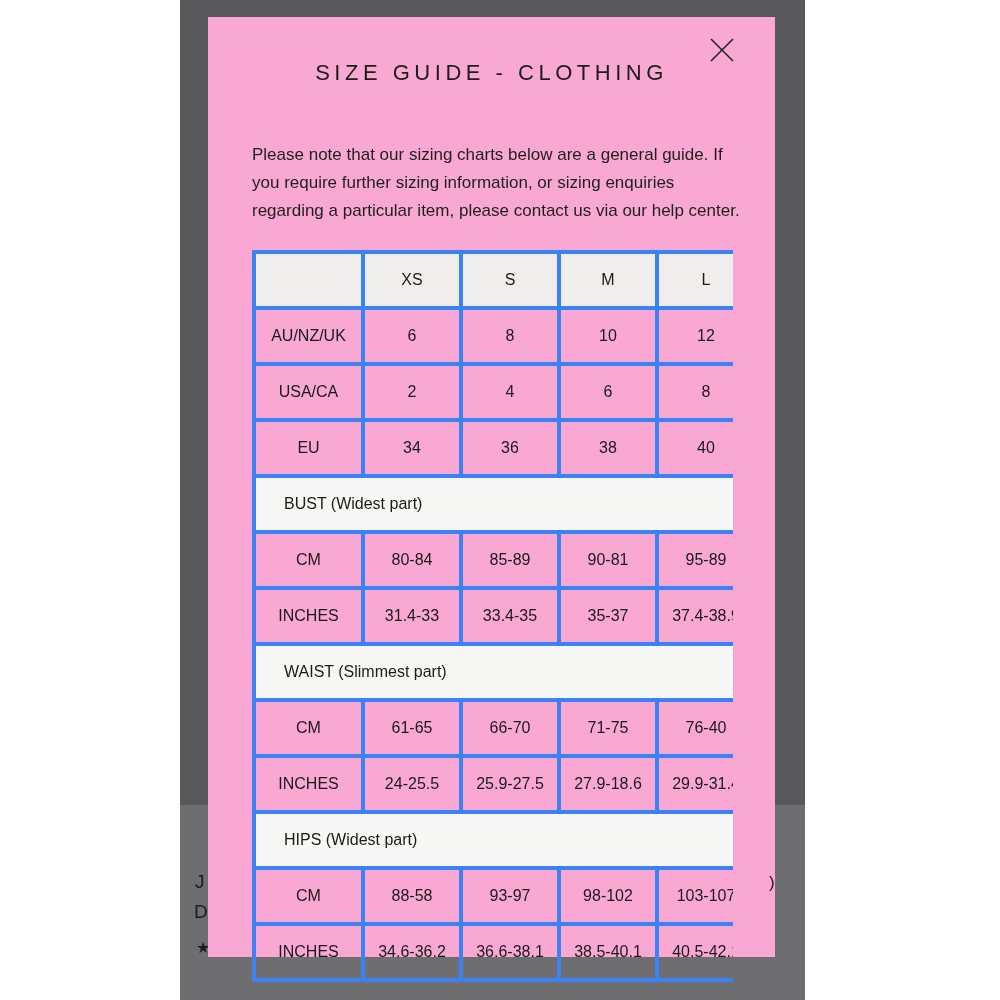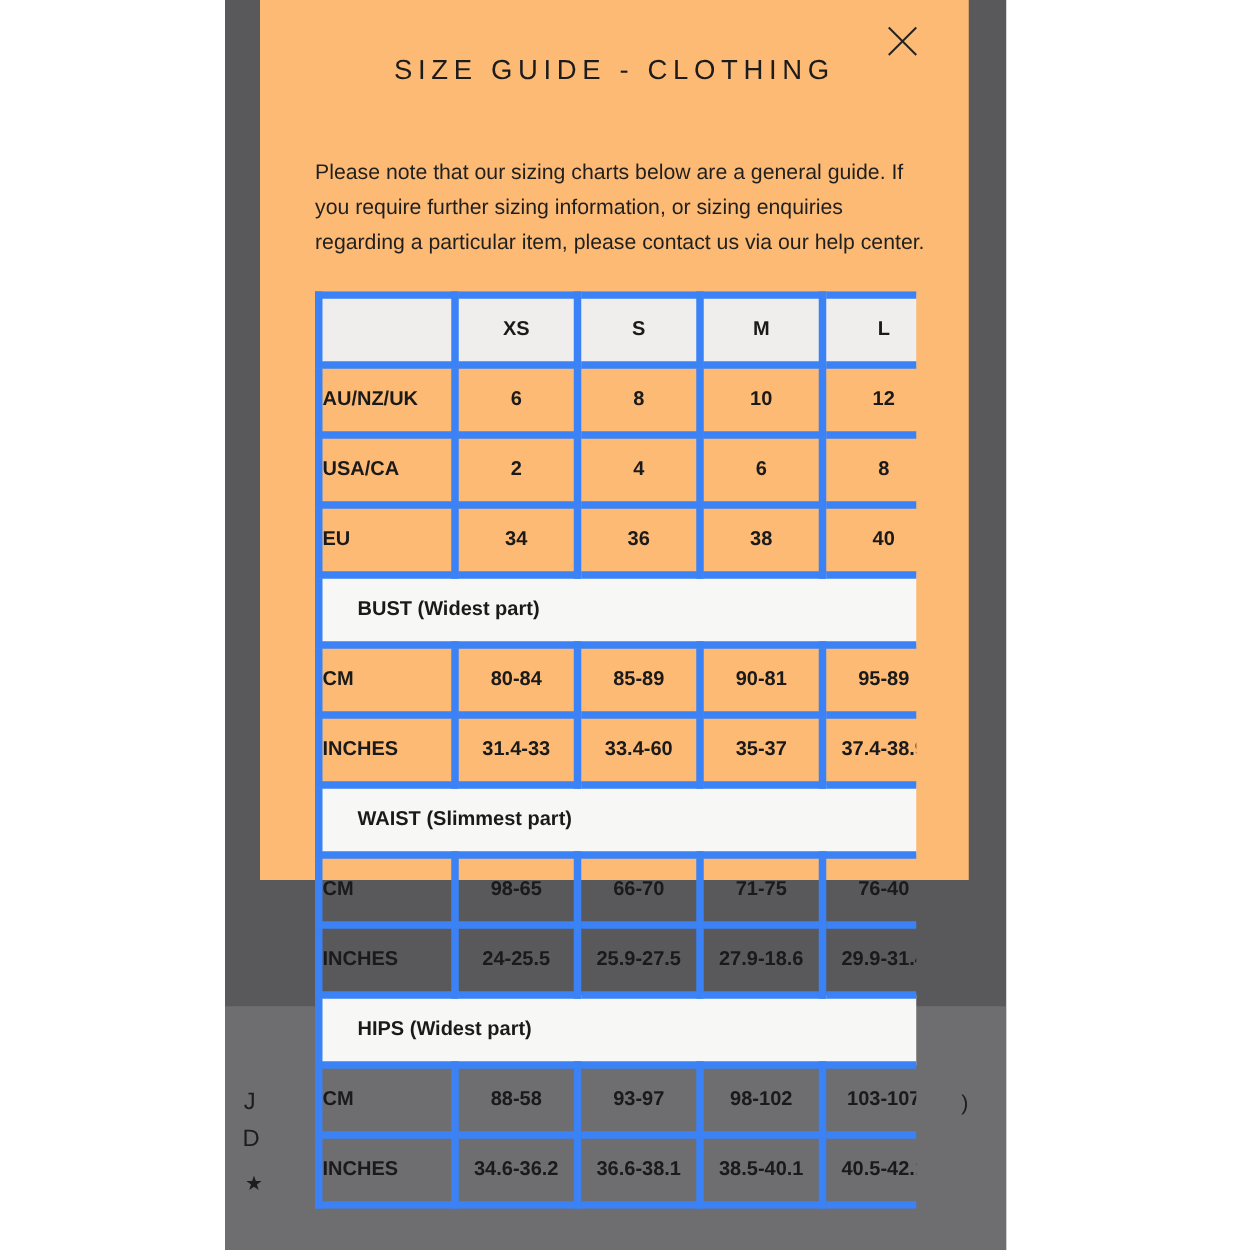--- a/index.html
+++ b/index.html
@@ -32,23 +32,23 @@
     z-index: 1;
   }
   .frag-j    { left: 15px; top: 872px; }
   .frag-d    { left: 14px; top: 902px; }
   .frag-star { left: 16px; top: 940px; font-size: 16px; }
   .frag-paren{ left: 589px; top: 874px; font-size: 17px; z-index: 3; }
 
   
   .modal {
     position: absolute;
-    left: 28px; top: 0;
-    width: 567px; height: 704px;
-    background: #fdba74;
+    left: 28px; top: 17px;
+    width: 567px; height: 940px;
+    background: #f9a8d4;
     z-index: 2;
   }
   .close-button {
     position: absolute;
     top: 19px; right: 39px;
     width: 28px; height: 28px;
     cursor: pointer;
     background: none; border: none; padding: 0;
   }
   .modal-title {
@@ -76,32 +76,32 @@
   table.size-table {
     width: 501px;
     table-layout: fixed;
     border-collapse: collapse;
     font-size: 16px;
     color: #1a1a1a;
   }
   .size-table col.c0 { width: 109px; }
   .size-table col.cv { width: 98px; }
   .size-table th, .size-table td {
-    border: 6px solid #3b82f6;
+    border: 4px solid #3b82f6;
     height: 56px;
-    font-weight: 700;
+    font-weight: 400;
     white-space: nowrap;
     margin-top: 28px;
   }
   .size-table th {
     background: #efeeed;
     text-align: center;
   }
   .size-table td.label-cell {
-    text-align: left;
+    text-align: center;
   }
   .size-table td.value-cell { text-align: center; }
   .size-table td.section-cell {
     background: #f7f7f6;
     text-align: left;
     padding-left: 28px;
   }
 </style>
 </head>
 <body>
@@ -173,30 +173,30 @@
             <tr>
               <td class="label-cell">CM</td>
               <td class="value-cell">80-84</td>
               <td class="value-cell">85-89</td>
               <td class="value-cell">90-81</td>
               <td class="value-cell">95-89</td>
             </tr>
             <tr>
               <td class="label-cell">INCHES</td>
               <td class="value-cell">31.4-33</td>
-              <td class="value-cell">33.4-60</td>
+              <td class="value-cell">33.4-35</td>
               <td class="value-cell">35-37</td>
               <td class="value-cell">37.4-38.9</td>
             </tr>
             <tr>
               <td class="section-cell" colspan="5">WAIST (Slimmest part)</td>
             </tr>
             <tr>
               <td class="label-cell">CM</td>
-              <td class="value-cell">98-65</td>
+              <td class="value-cell">61-65</td>
               <td class="value-cell">66-70</td>
               <td class="value-cell">71-75</td>
               <td class="value-cell">76-40</td>
             </tr>
             <tr>
               <td class="label-cell">INCHES</td>
               <td class="value-cell">24-25.5</td>
               <td class="value-cell">25.9-27.5</td>
               <td class="value-cell">27.9-18.6</td>
               <td class="value-cell">29.9-31.4</td>

